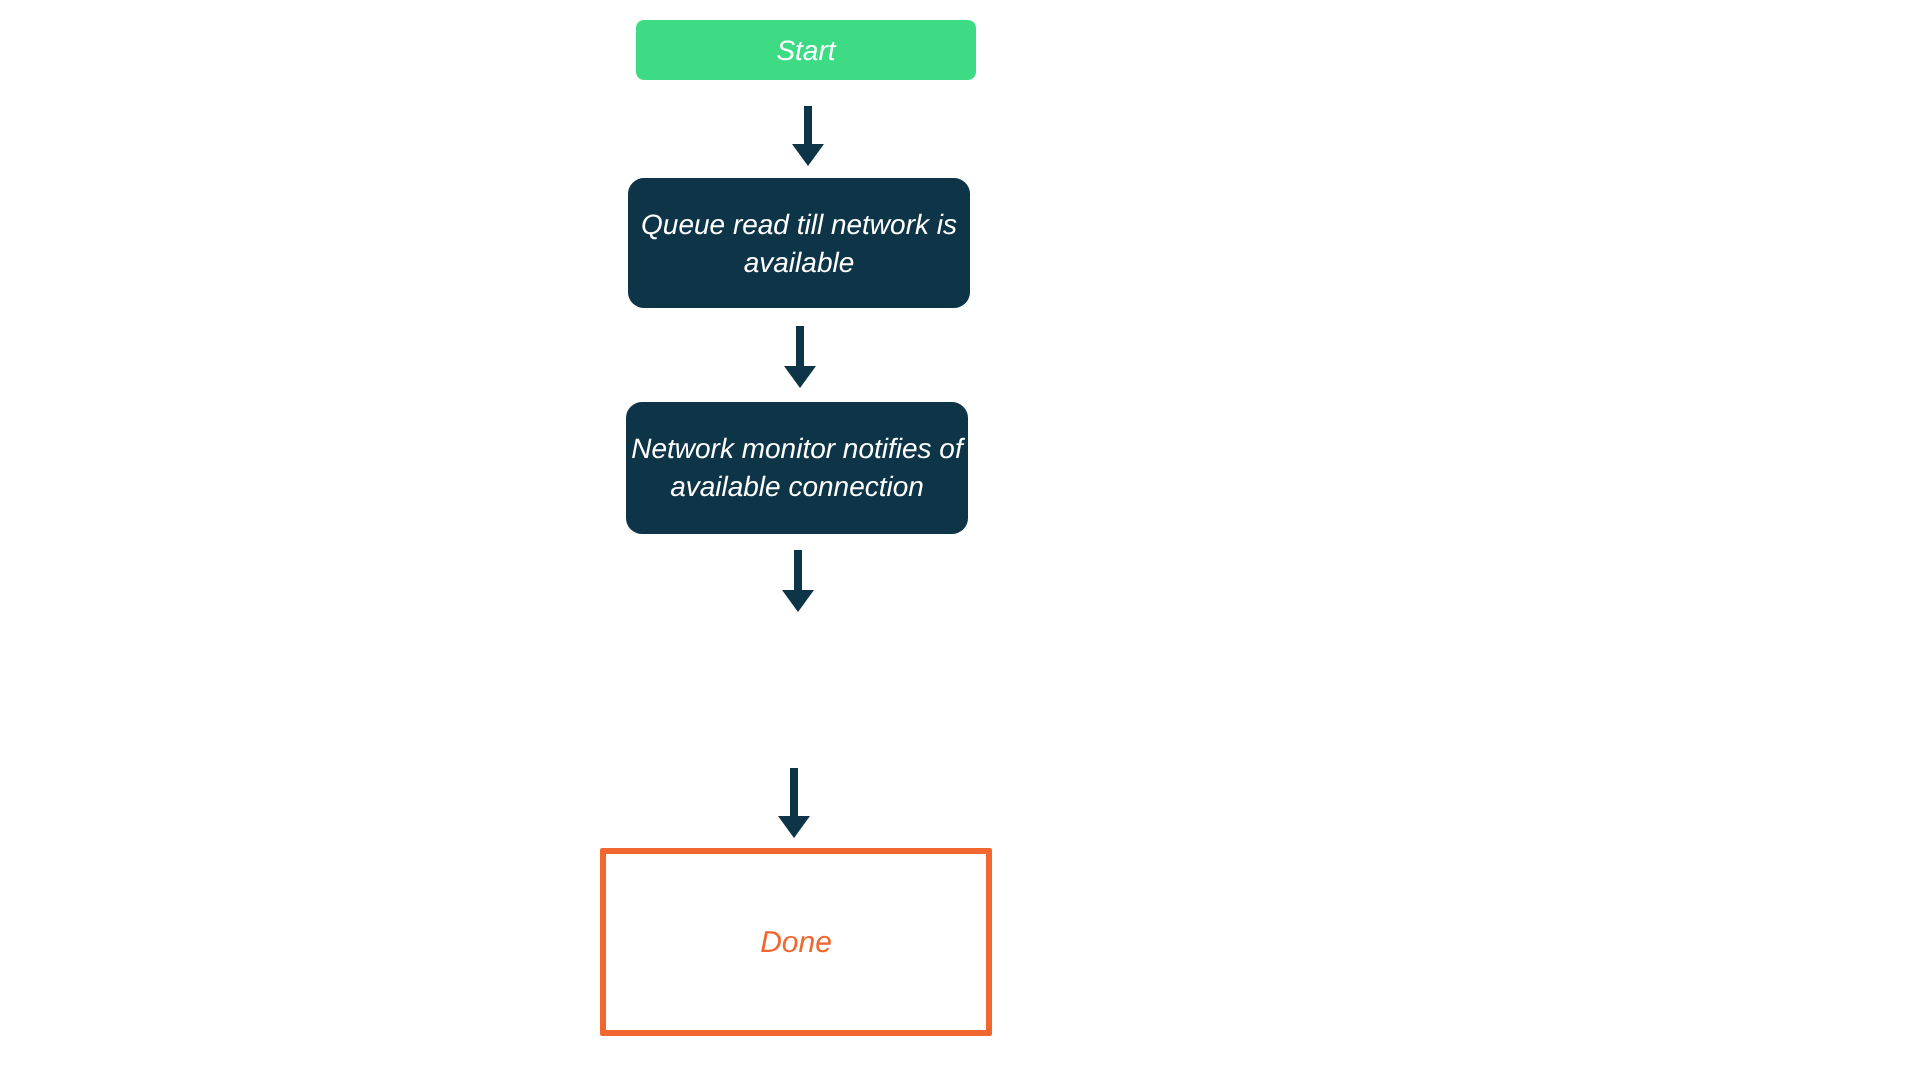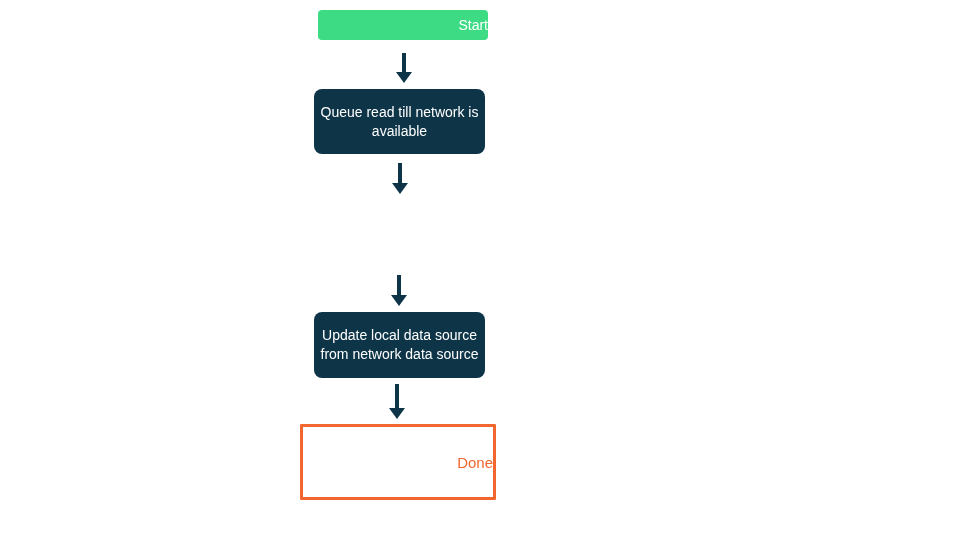--- a/index.html
+++ b/index.html
@@ -17,22 +17,23 @@
   }
   .canvas {
     position: relative;
     width: 960px; height: 540px;
     background: var(--white);
   }
   .node {
     position: absolute;
     display: flex;
     align-items: center;
-    justify-content: flex-end;
+    justify-content: center;
     text-align: center;
+    font-style: italic;
   }
   .node-start {
     left: 318px; top: 10px;
     width: 170px; height: 30px;
     background: var(--green);
     border-radius: 4px;
     color: var(--white);
     font-size: 14px;
   }
   .node-process {
@@ -42,21 +43,21 @@
     color: var(--white);
     font-size: 14px;
     line-height: 19px;
     padding: 8px 0;
   }
   .node-queue   { left: 314px; top: 89px;  height: 65px; }
   .node-monitor { left: 313px; top: 201px; height: 66px; }
   .node-update  { left: 314px; top: 312px; height: 66px; }
   .node-done {
     left: 300px; top: 424px;
-    width: 196px; height: 76px;
+    width: 196px; height: 94px;
     background: var(--white);
     border: 3px solid var(--orange);
     border-radius: 1px;
     color: var(--orange);
     font-size: 15px;
   }
   .arrow {
     position: absolute;
     width: 16px;
     display: flex;
@@ -98,29 +99,29 @@
 
   <div class="node node-process node-queue">
     <span>Queue read till network is available</span>
   </div>
 
   <div class="arrow arrow-2">
     <div class="arrow-stem"></div>
     <div class="arrow-head"></div>
   </div>
 
+  <div class="node node-process node-monitor">
+    <span>Network monitor notifies of available connection</span>
+  </div>
 
   <div class="arrow arrow-3">
     <div class="arrow-stem"></div>
     <div class="arrow-head"></div>
   </div>
 
-  <div class="node node-process node-update">
-    <span>Update local data source from network data source</span>
-  </div>
 
   <div class="arrow arrow-4">
     <div class="arrow-stem"></div>
     <div class="arrow-head"></div>
   </div>
 
   <div class="node node-done">
     <span>Done</span>
   </div>
 

